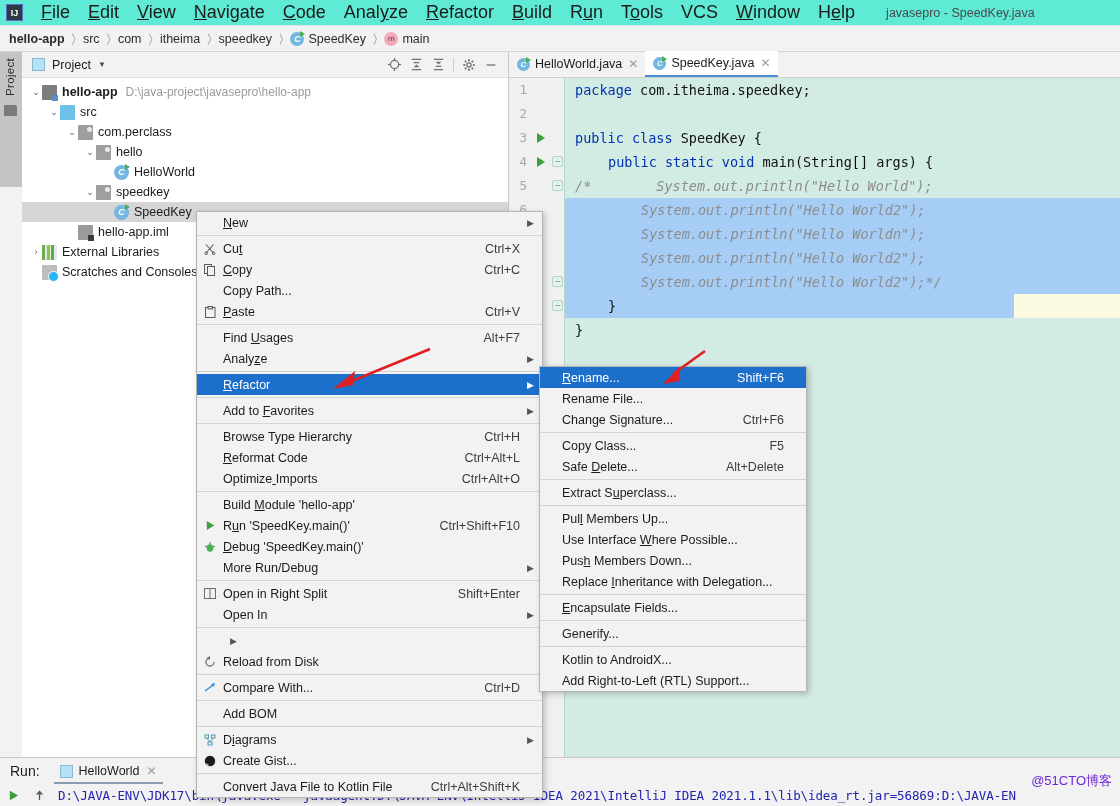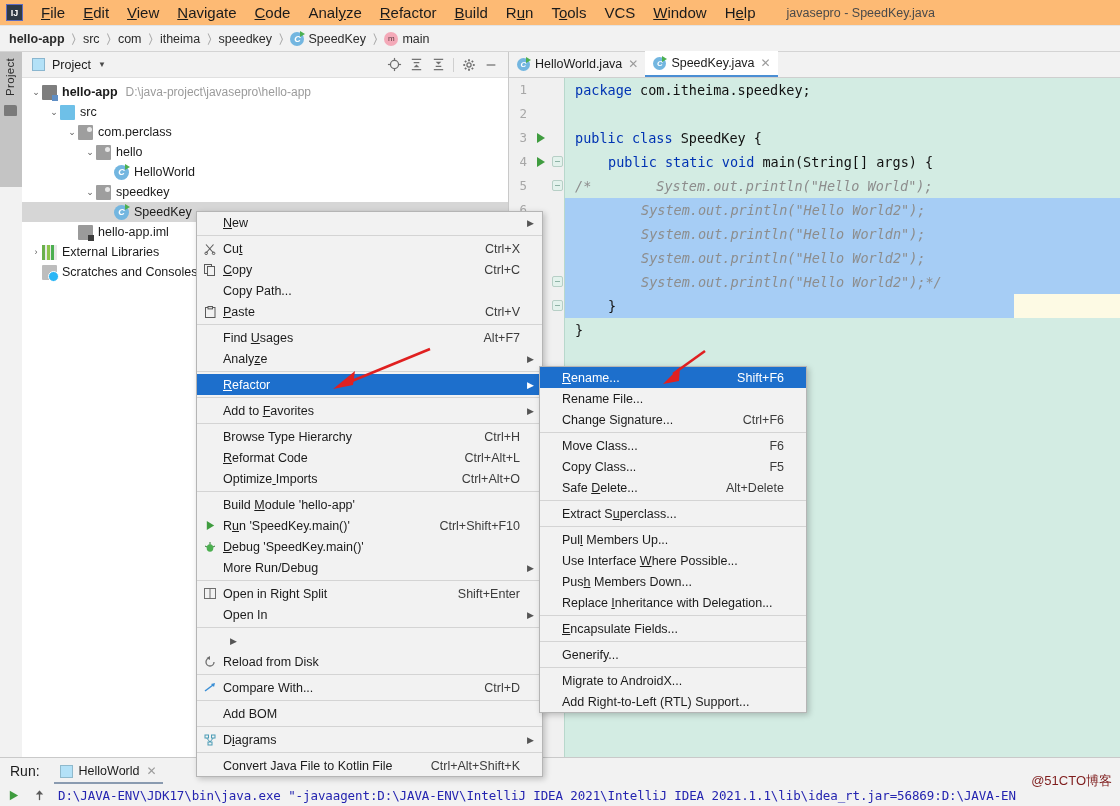--- a/index.html
+++ b/index.html
@@ -12,32 +12,32 @@
     background:#f2f2f2;
     overflow:hidden;
     position:relative;
     -webkit-font-smoothing:antialiased;
   }
   .u { text-decoration:underline; }
 
   
   #menubar {
     position:absolute; left:0; top:0; width:1120px; height:26px;
-    background:#fdba74; display:flex; align-items:center;
+    background:#5eead4; display:flex; align-items:center;
     border-bottom:1px solid #e3e3e3;
   }
   #app-logo {
     width:17px; height:17px; margin-left:6px; margin-right:9px;
     background:#2f3a45; border:1px solid #5c6bc0;
     color:#fff; font-size:9px; font-weight:bold;
     display:flex; align-items:center; justify-content:center;
     font-family:"Liberation Sans", sans-serif;
   }
   .mb-item {
-    padding:3px 9px; font-size:15px; color:#1b1b1b; cursor:default;
+    padding:3px 9px; font-size:18px; color:#1b1b1b; cursor:default;
     white-space:nowrap;
   }
   #win-title {
     margin-left:22px; font-size:12.5px; color:#4a4a4a; white-space:nowrap;
   }
 
   
   #breadcrumb {
     position:absolute; left:0; top:26px; width:1120px; height:26px;
     background:#f2f2f2; display:flex; align-items:center; padding-left:9px;
@@ -216,21 +216,21 @@
   #console-row { position:absolute; left:0; top:26px; width:1120px; height:23px;
     display:flex; align-items:center; }
   .cbtn { width:26px; height:23px; display:flex; align-items:center; justify-content:center; }
   #console-text {
     font-family:"DejaVu Sans Mono", monospace; font-size:12.5px;
     color:#2424b0; white-space:nowrap; overflow:hidden; margin-left:6px;
     letter-spacing:-0.1px;
   }
   #watermark {
     position:absolute; right:8px; top:772px; z-index:70;
-    font-size:13px; color:#7f1d1d; font-family:"Liberation Sans", sans-serif;
+    font-size:13px; color:#6d28d9; font-family:"Liberation Sans", sans-serif;
   }
 </style>
 </head>
 <body>
 
 <div id="menubar">
   <div id="app-logo">IJ</div>
   <div id="mb-items" style="display: flex;">
       <div class="mb-item"><span class="u">F</span>ile</div>
       <div class="mb-item"><span class="u">E</span>dit</div>
@@ -629,20 +629,30 @@
           <rect x="1" y="1" width="3.5" height="3" fill="none" stroke="#4a9bb5"></rect>
           <rect x="7.5" y="1" width="3.5" height="3" fill="none" stroke="#4a9bb5"></rect>
           <rect x="4" y="8" width="4" height="3" fill="none" stroke="#4a9bb5"></rect>
           <line x1="2.7" y1="4" x2="6" y2="8" stroke="#4a9bb5"></line>
           <line x1="9.2" y1="4" x2="6" y2="8" stroke="#4a9bb5"></line>
         </svg>
       </span>
       <span class="mlabel">D<span class="u">i</span>agrams</span>
       <span class="marrow">▶</span>
     </div>
+    <div class="mi">
+      <span class="mic" style="flex: 0 0 26px; width: 26px;">
+        <svg width="12" height="12" viewBox="0 0 12 12">
+          <circle cx="6" cy="6" r="5.2" fill="#1b1b1b"></circle>
+          <path d="M4 11 v-1.6 c-1.6 .3 -2 -.9 -2 -.9" fill="none" stroke="#fff" stroke-width="0.8"></path>
+        </svg>
+      </span>
+      <span class="mlabel">Create Gist...</span>
+      <span class="marrow"></span>
+    </div>
     <div class="msep"></div>
     <div class="mi">
       <span class="mic" style="flex: 0 0 26px; width: 26px;"></span>
       <span class="mlabel">Convert Java File to Kotlin File</span>
       <span class="macc">Ctrl+Alt+Shift+K</span>
       <span class="marrow"></span>
     </div>
   </div>
 
 <div id="submenu">
@@ -659,26 +669,20 @@
     </div>
     <div class="mi">
       <span class="mic" style="flex: 0 0 22px; width: 22px;"></span>
       <span class="mlabel">Change Si<span class="u">g</span>nature...</span>
       <span class="macc">Ctrl+F6</span>
       <span class="marrow"></span>
     </div>
     <div class="msep"></div>
     <div class="mi">
       <span class="mic" style="flex: 0 0 22px; width: 22px;"></span>
-      <span class="mlabel">Move Class...</span>
-      <span class="macc">F6</span>
-      <span class="marrow"></span>
-    </div>
-    <div class="mi">
-      <span class="mic" style="flex: 0 0 22px; width: 22px;"></span>
       <span class="mlabel">Copy Class...</span>
       <span class="macc">F5</span>
       <span class="marrow"></span>
     </div>
     <div class="mi">
       <span class="mic" style="flex: 0 0 22px; width: 22px;"></span>
       <span class="mlabel">Safe <span class="u">D</span>elete...</span>
       <span class="macc">Alt+Delete</span>
       <span class="marrow"></span>
     </div>
@@ -717,21 +721,21 @@
     </div>
     <div class="msep"></div>
     <div class="mi">
       <span class="mic" style="flex: 0 0 22px; width: 22px;"></span>
       <span class="mlabel">Generify...</span>
       <span class="marrow"></span>
     </div>
     <div class="msep"></div>
     <div class="mi">
       <span class="mic" style="flex: 0 0 22px; width: 22px;"></span>
-      <span class="mlabel">Migrate to AndroidX...</span>
+      <span class="mlabel">Kotlin to AndroidX...</span>
       <span class="marrow"></span>
     </div>
     <div class="mi">
       <span class="mic" style="flex: 0 0 22px; width: 22px;"></span>
       <span class="mlabel">Add Right-to-Left (RTL) Support...</span>
       <span class="marrow"></span>
     </div>
   </div>
 
 <svg class="annot-arrow" style="left:325px; top:345px;" width="110" height="45" viewBox="0 0 110 45">

